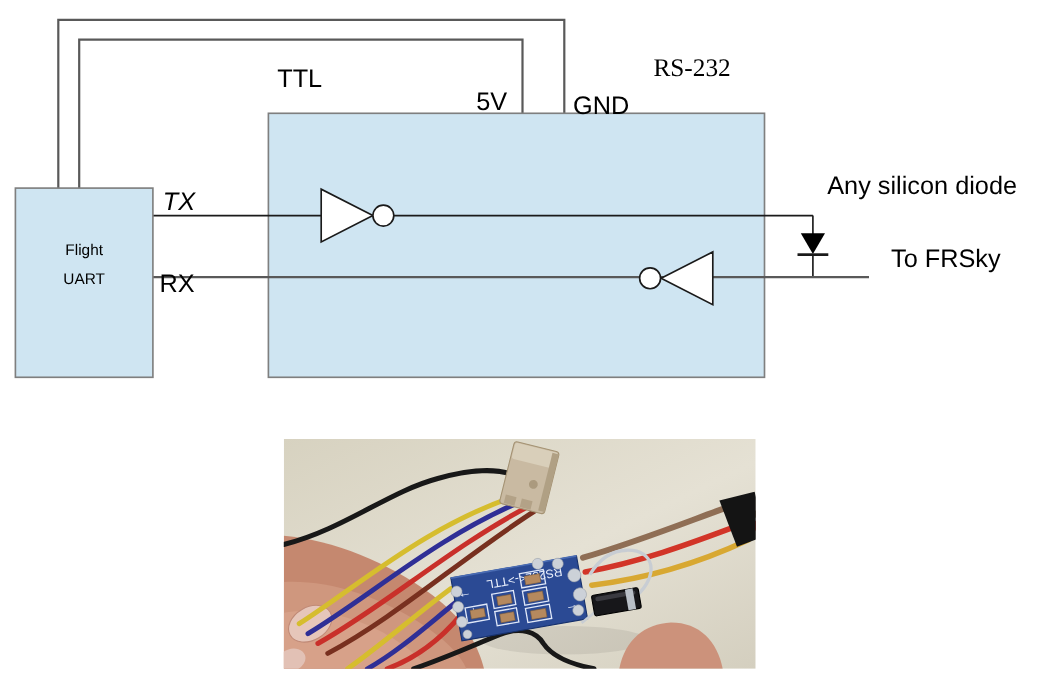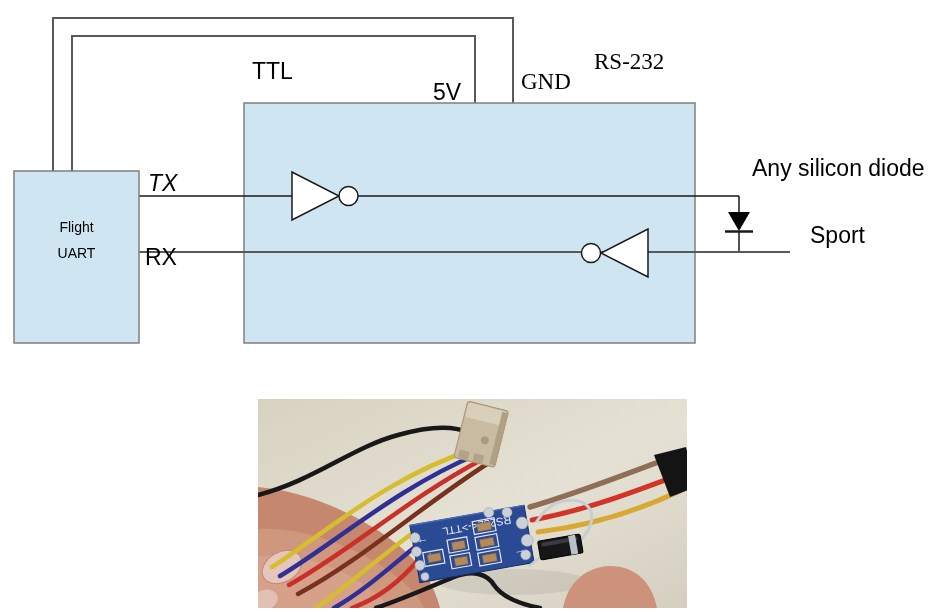--- a/index.html
+++ b/index.html
@@ -6,21 +6,21 @@
   body{
     width:944px;height:612px;background:#ffffff;position:relative;overflow:hidden;
     font-family:"Liberation Sans", sans-serif;color:#000;
   }
   #stage{position:absolute;left:0;top:0;width:944px;height:612px;}
   svg{position:absolute;left:0;top:0;}
   .lbl{position:absolute;font-size:23px;line-height:1.1;white-space:nowrap;color:#000;}
   .lbl-ttl{left:252px;top:59px;}
   .lbl-rs232{left:594px;top:49px;font-family:Liberation Serif, serif;}
   .lbl-5v{left:433px;top:68px;margin-top:12px;}
-  .lbl-gnd{left:521px;top:69px;font-family:Liberation Serif, serif;}
+  .lbl-gnd{left:521px;top:84px;}
   .lbl-tx{left:148px;top:171px;font-style:italic;}
   .lbl-rx{left:145px;top:245px;}
   .lbl-fc{left:14px;top:214px;width:125px;text-align:center;font-size:14px;line-height:26px;white-space:normal;}
   .lbl-diode{left:752px;top:156px;text-align:center;}
   .lbl-frsky{left:810px;top:222px;line-height:27px;}
   .lbl-max{left:397px;top:365px;}
 </style>
 </head>
 <body>
 
@@ -160,16 +160,16 @@
   <div class="lbl lbl-5v">5V</div>
   <div class="lbl lbl-gnd">GND</div>
   <div class="lbl lbl-tx">TX</div>
   <div class="lbl lbl-rx">RX</div>
   <div class="lbl lbl-fc">
     <div>Flight</div>
     <div>UART</div>
   </div>
   <div class="lbl lbl-diode">Any silicon diode</div>
   <div class="lbl lbl-frsky">
-    <div>Sport</div>
+    <div>To FRSky</div>
   </div>
 
 </div>
 
 </body></html>

